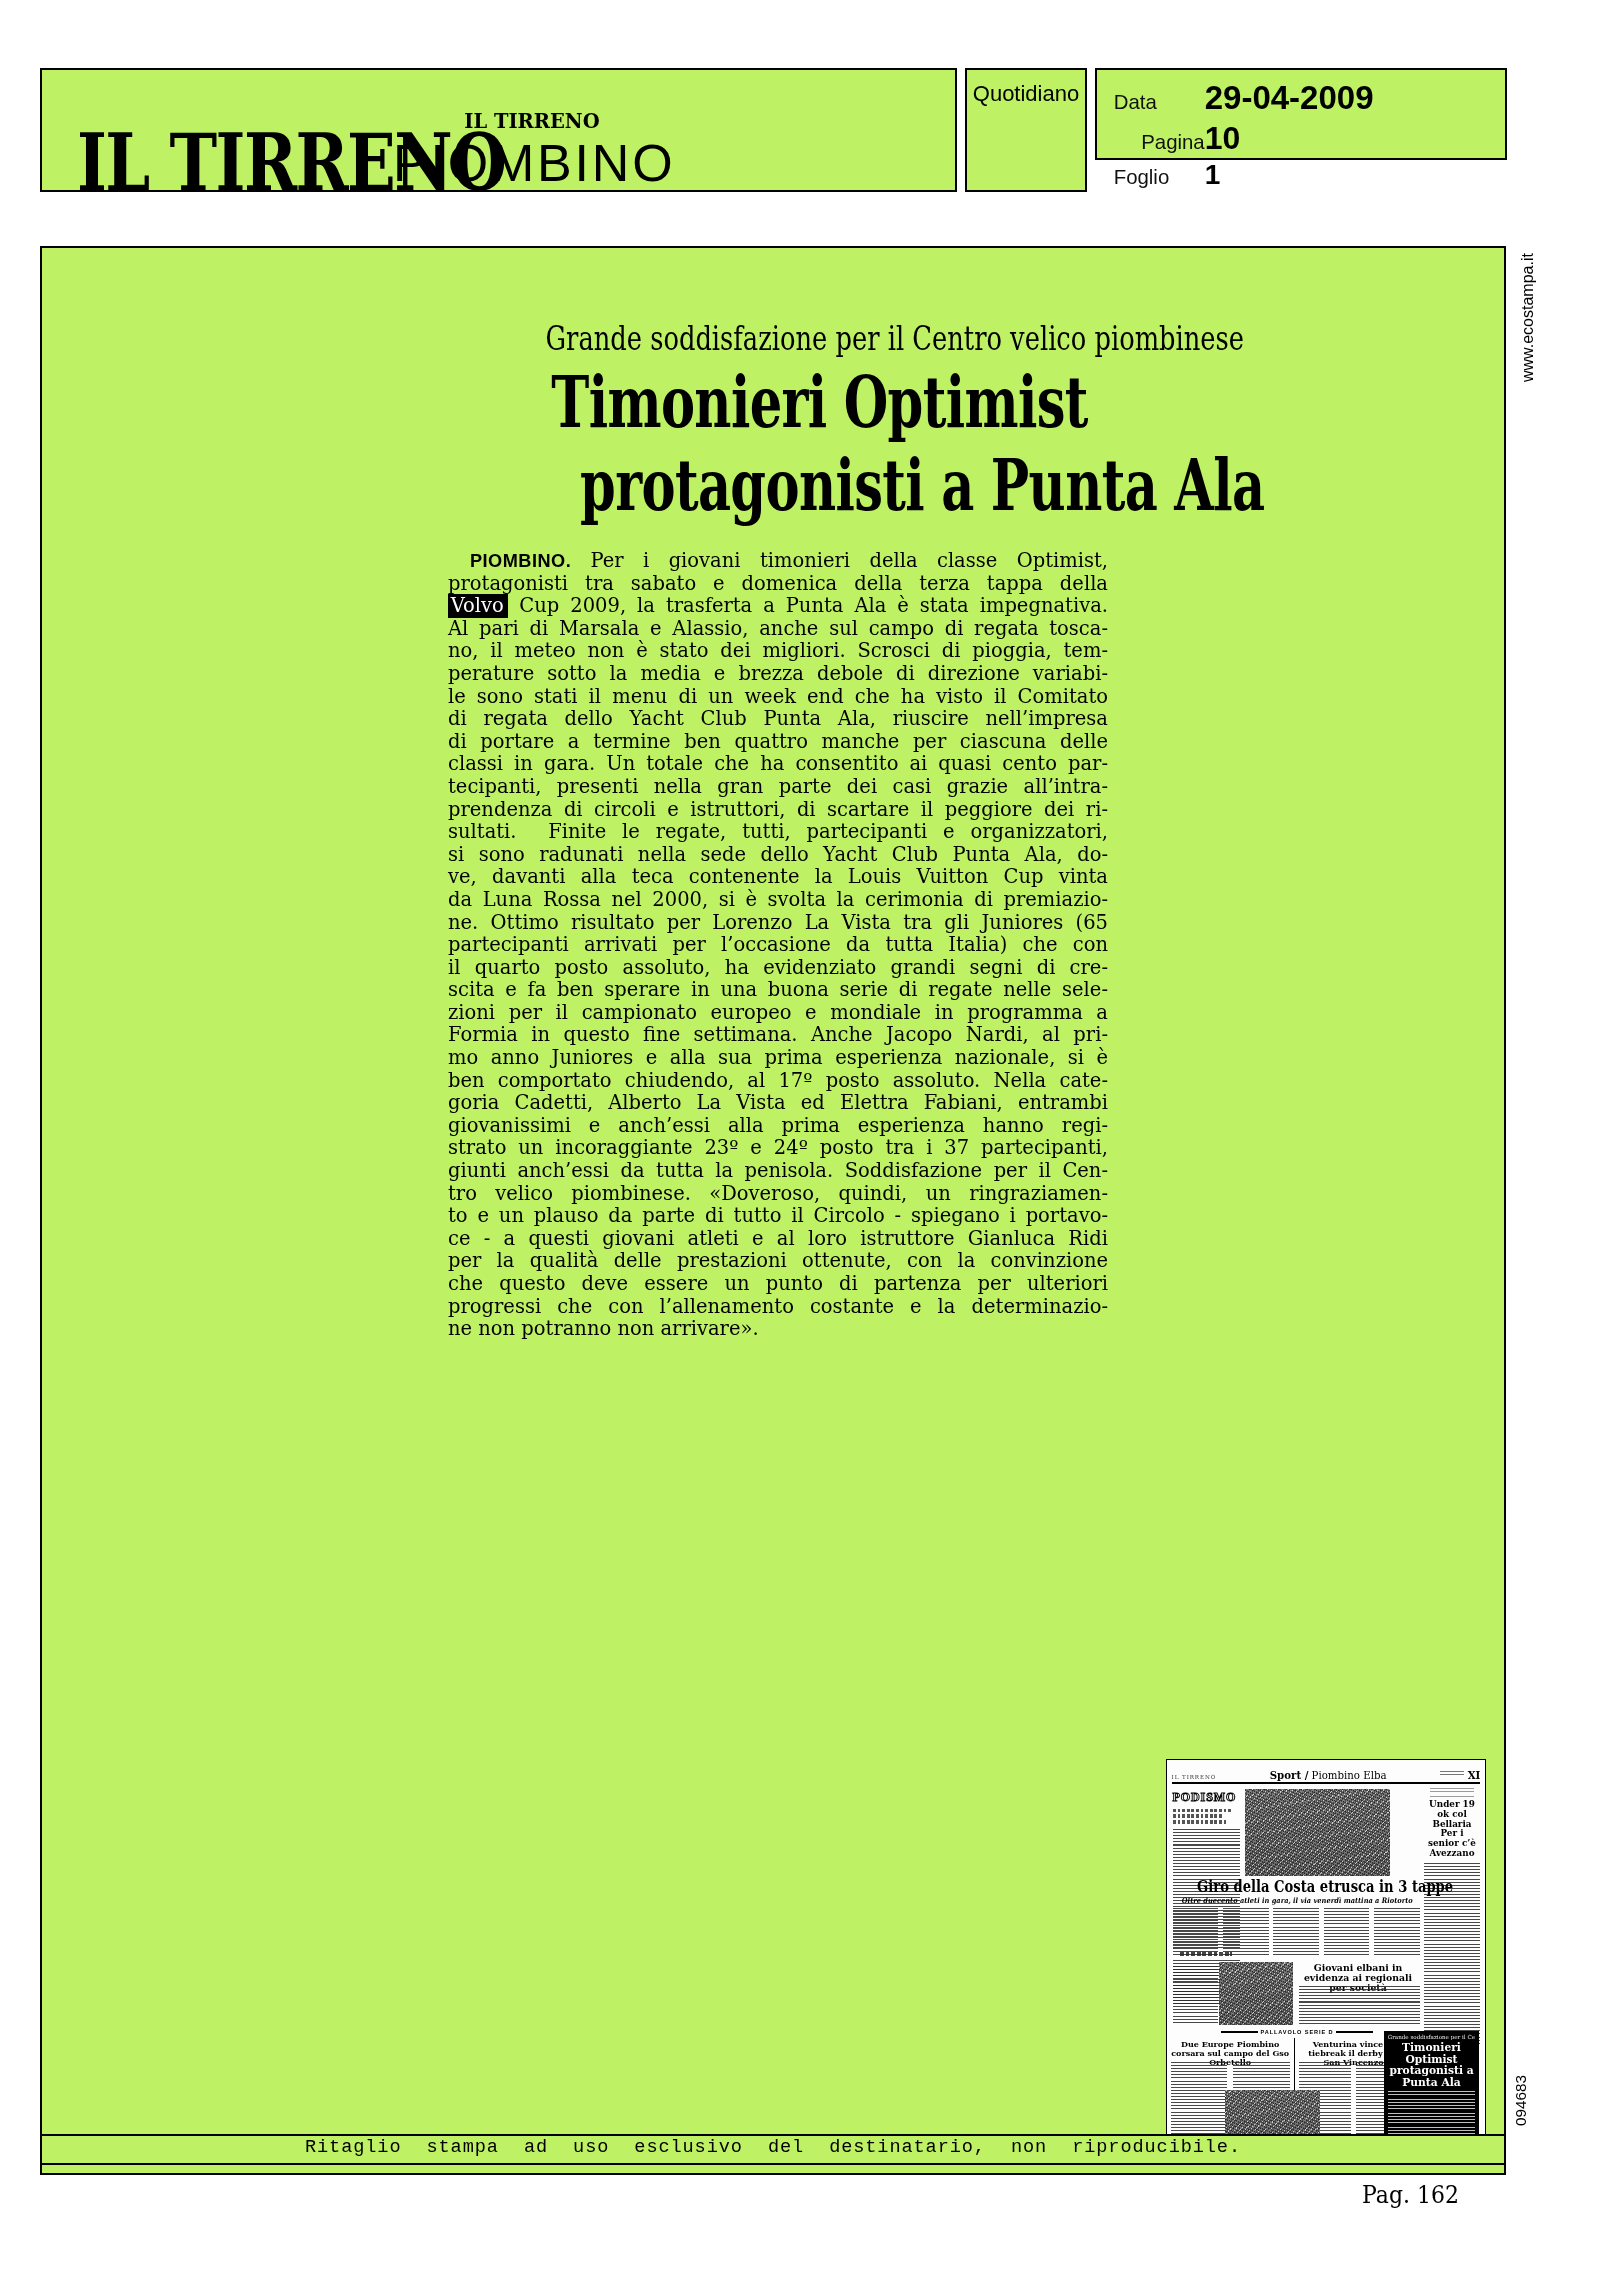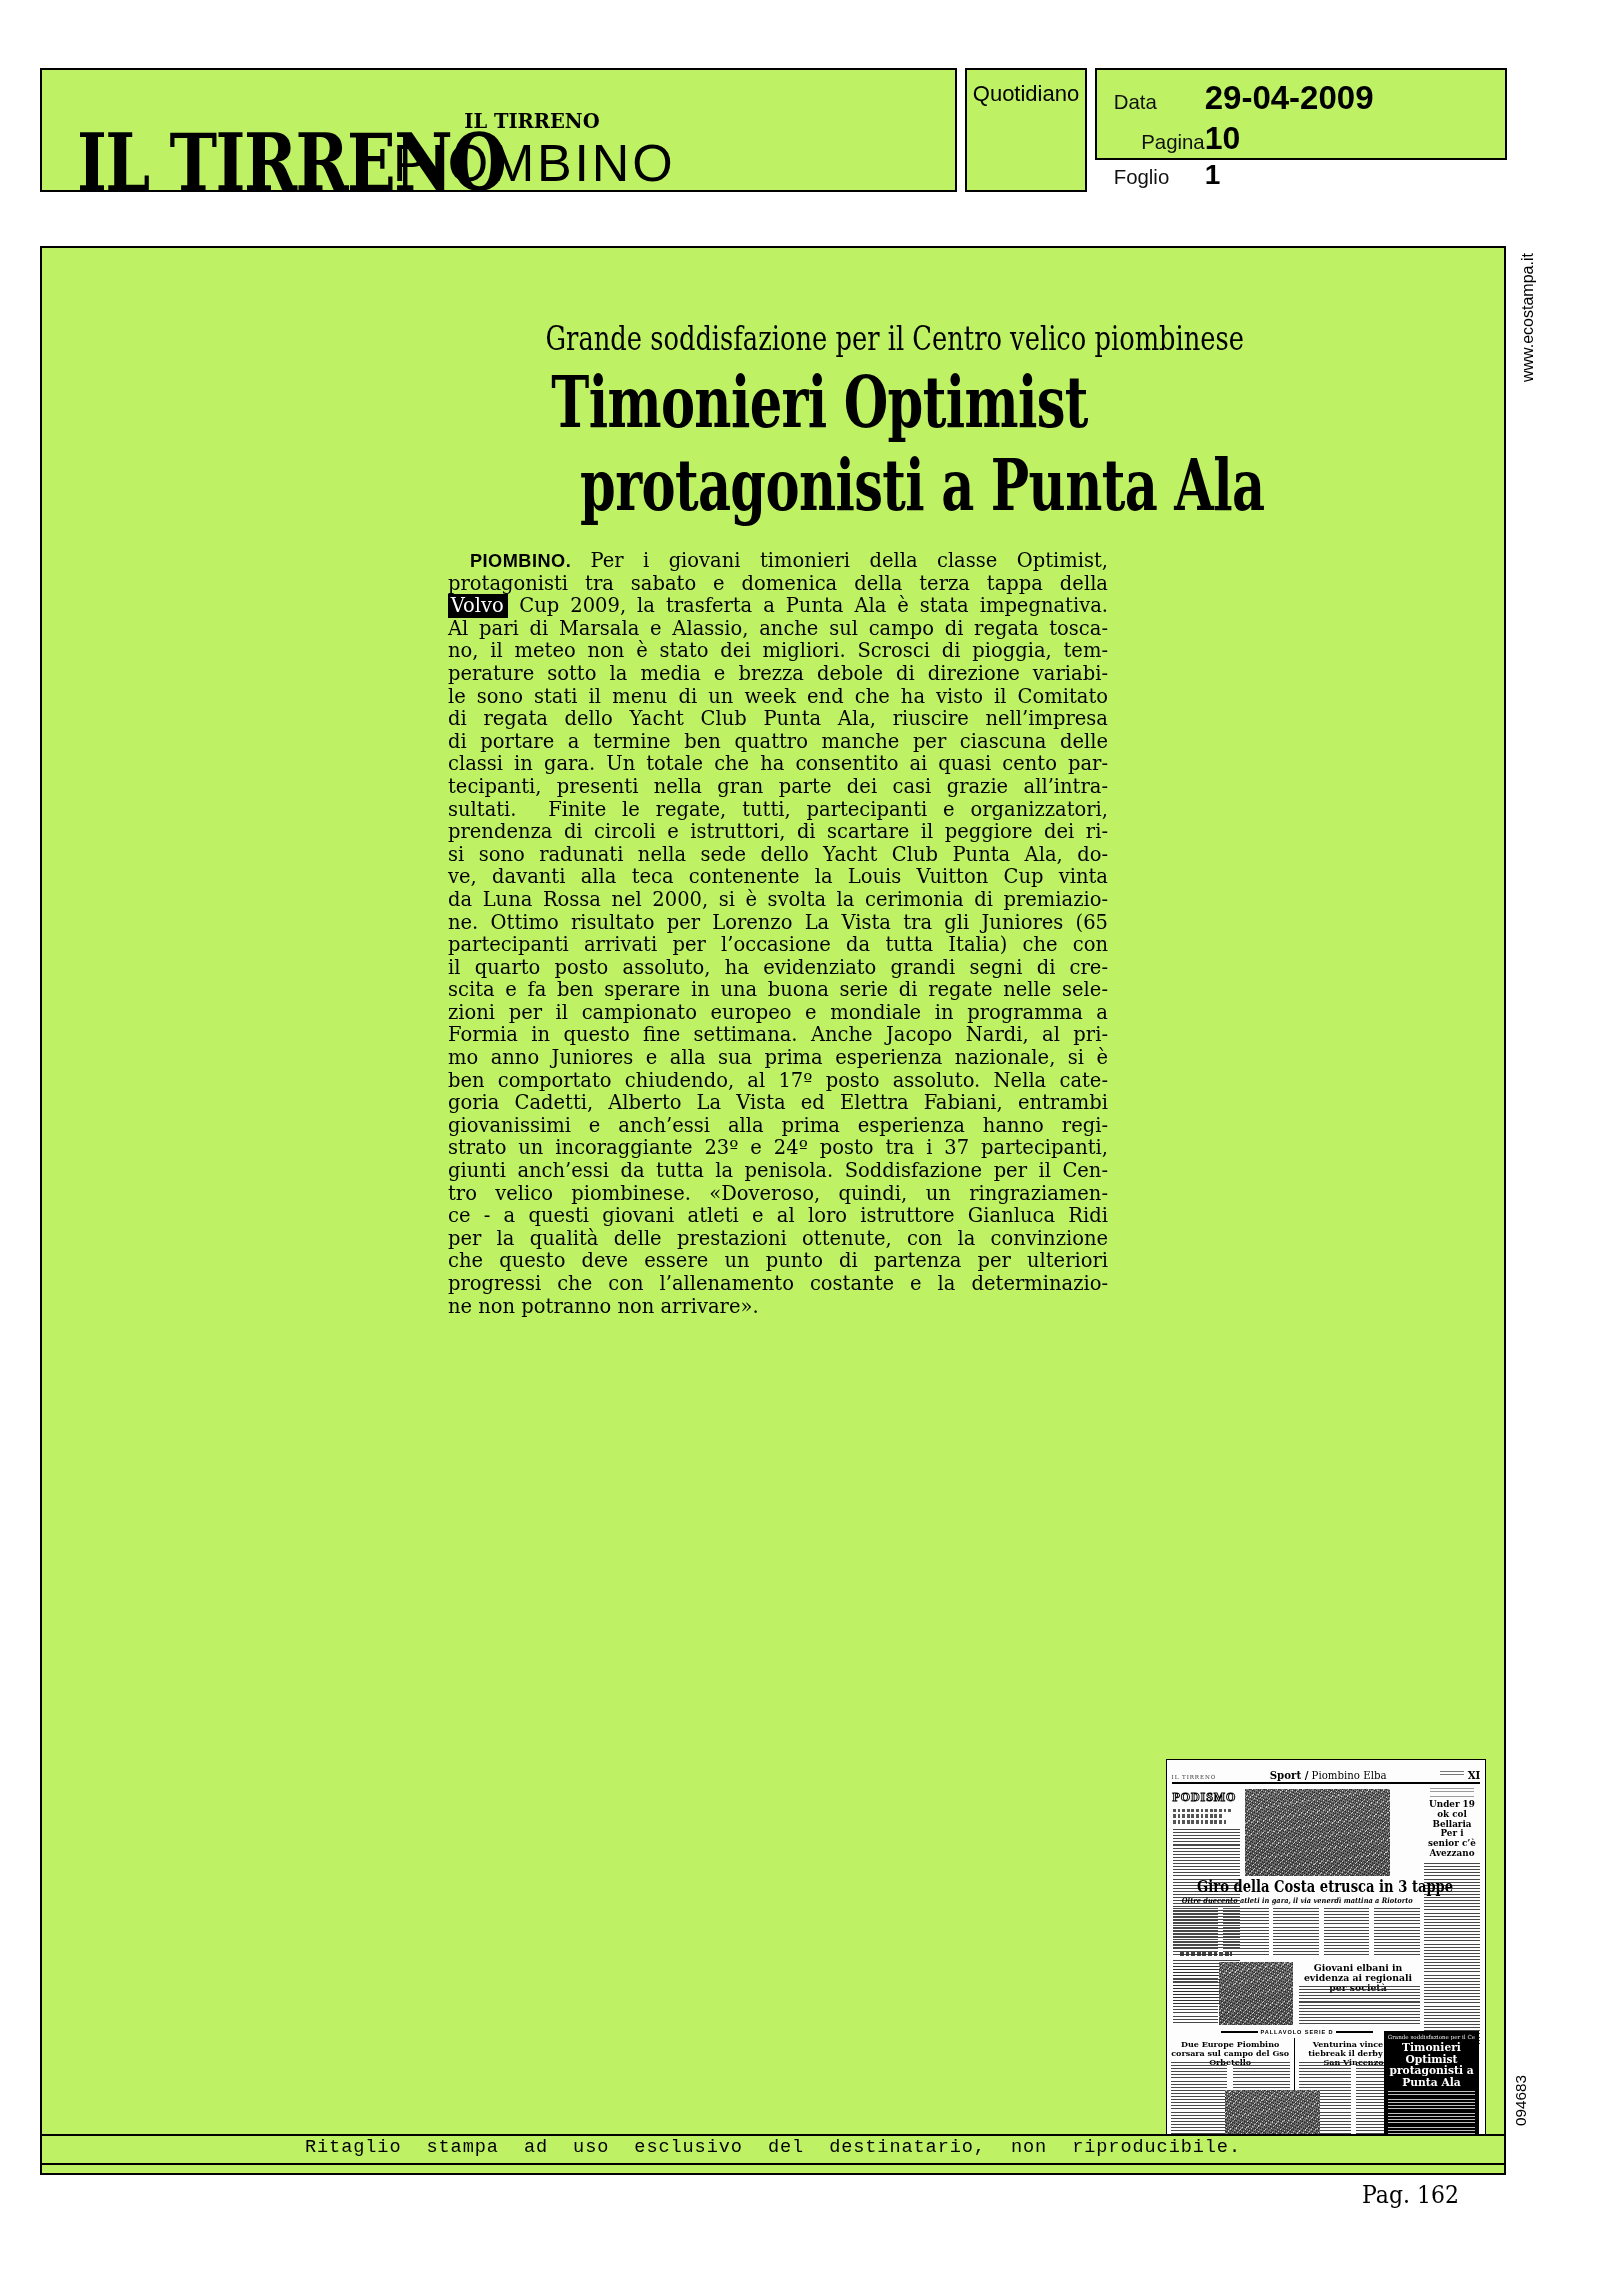--- a/index.html
+++ b/index.html
@@ -135,38 +135,39 @@
         <div class="body-line">protagonisti tra sabato e domenica della terza tappa della</div>
         <div class="body-line"><span class="volvo">Volvo</span> Cup 2009, la trasferta a Punta Ala è stata impegnativa.</div>
         <div class="body-line">Al pari di Marsala e Alassio, anche sul campo di regata tosca-</div>
         <div class="body-line">no, il meteo non è stato dei migliori. Scrosci di pioggia, tem-</div>
         <div class="body-line">perature sotto la media e brezza debole di direzione variabi-</div>
         <div class="body-line">le sono stati il menu di un week end che ha visto il Comitato</div>
         <div class="body-line">di regata dello Yacht Club Punta Ala, riuscire nell’impresa</div>
         <div class="body-line">di portare a termine ben quattro manche per ciascuna delle</div>
         <div class="body-line">classi in gara. Un totale che ha consentito ai quasi cento par-</div>
         <div class="body-line">tecipanti, presenti nella gran parte dei casi grazie all’intra-</div>
+        <div class="body-line">prendenza di circoli e istruttori, di scartare il peggiore dei ri-</div>
         <div class="body-line">sultati.&nbsp;&nbsp;Finite le regate, tutti, partecipanti e organizzatori,</div>
-        <div class="body-line">prendenza di circoli e istruttori, di scartare il peggiore dei ri-</div>
         <div class="body-line">si sono radunati nella sede dello Yacht Club Punta Ala, do-</div>
         <div class="body-line">ve, davanti alla teca contenente la Louis Vuitton Cup vinta</div>
         <div class="body-line">da Luna Rossa nel 2000, si è svolta la cerimonia di premiazio-</div>
         <div class="body-line">ne. Ottimo risultato per Lorenzo La Vista tra gli Juniores (65</div>
         <div class="body-line">partecipanti arrivati per l’occasione da tutta Italia) che con</div>
         <div class="body-line">il quarto posto assoluto, ha evidenziato grandi segni di cre-</div>
         <div class="body-line">scita e fa ben sperare in una buona serie di regate nelle sele-</div>
         <div class="body-line">zioni per il campionato europeo e mondiale in programma a</div>
         <div class="body-line">Formia in questo fine settimana. Anche Jacopo Nardi, al pri-</div>
         <div class="body-line">mo anno Juniores e alla sua prima esperienza nazionale, si è</div>
         <div class="body-line">ben comportato chiudendo, al 17º posto assoluto. Nella cate-</div>
         <div class="body-line">goria Cadetti, Alberto La Vista ed Elettra Fabiani, entrambi</div>
         <div class="body-line">giovanissimi e anch’essi alla prima esperienza hanno regi-</div>
         <div class="body-line">strato un incoraggiante 23º e 24º posto tra i 37 partecipanti,</div>
         <div class="body-line">giunti anch’essi da tutta la penisola. Soddisfazione per il Cen-</div>
         <div class="body-line">tro velico piombinese. «Doveroso, quindi, un ringraziamen-</div>
+        <div class="body-line">to e un plauso da parte di tutto il Circolo - spiegano i portavo-</div>
         <div class="body-line">ce - a questi giovani atleti e al loro istruttore Gianluca Ridi</div>
         <div class="body-line">per la qualità delle prestazioni ottenute, con la convinzione</div>
         <div class="body-line">che questo deve essere un punto di partenza per ulteriori</div>
         <div class="body-line">progressi che con l’allenamento costante e la determinazio-</div>
         <div class="body-line last">ne non potranno non arrivare».</div>
       </div>
 
     <div class="thumb">
       <div class="t-head">
         <span class="t-mini">IL TIRRENO</span>

